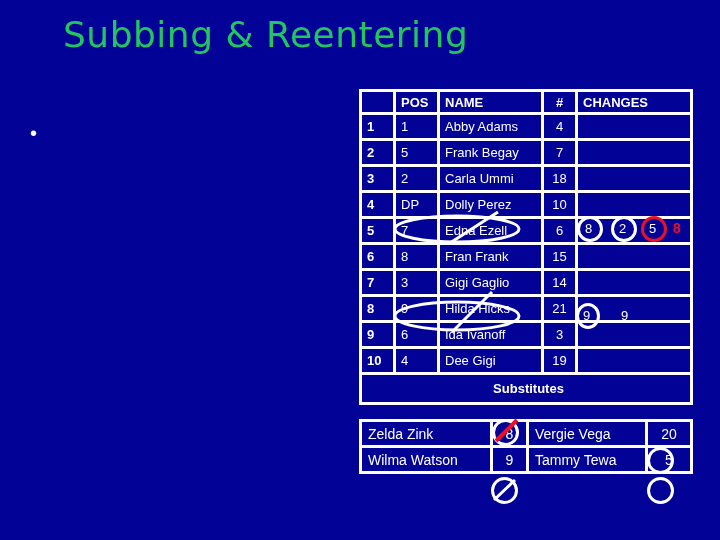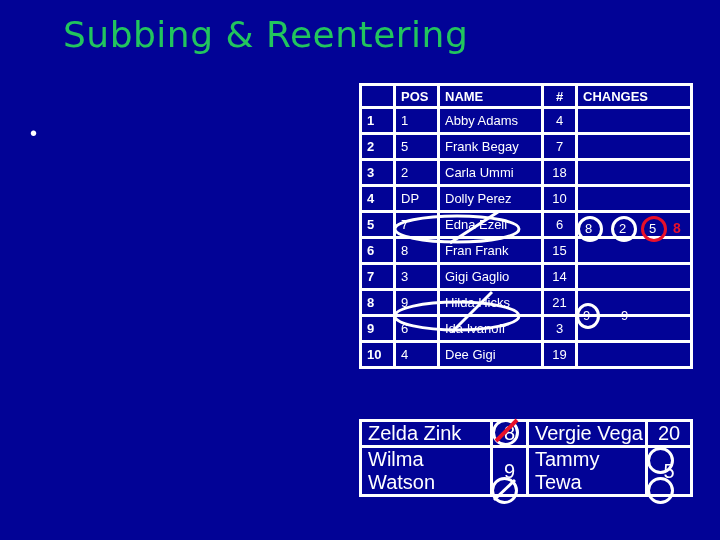--- a/index.html
+++ b/index.html
@@ -1,30 +1,30 @@
 <!DOCTYPE html>
 <html><head>
   <meta charset="utf-8">
   <style>
     html, body { margin:0; padding:0; }
     body { width:720px; height:540px; background:#020396; position:relative; overflow:hidden; font-family:"Liberation Sans", sans-serif; }
     .title { position:absolute; left:46px; top:14px; color:#22c55e; font-family:"DejaVu Sans", sans-serif; font-size:36px; letter-spacing:0.5px;margin-left:17px; }
     .bullet { position:absolute; left:30px; top:118px; width:300px; color:#ffffff; font-size:26px; line-height:30px; }
     .bullet .dot { position:absolute; left:0; top:0; font-size:20px; }
     .bullet .text { margin-left:30px; display:block; }
-    .grid { position:absolute; left:359px; top:83px; width:330px; }
+    .grid { position:absolute; left:359px; top:89px; width:330px; }
     table { border-collapse:collapse; }
     table.main { width:331px; table-layout:fixed; }
     table.main td { border:3px solid #ffffff; height:23px; color:#fff; font-size:13px; padding:0 0 0 5px; vertical-align:middle; }
     table.main td.c { text-align:center; padding:0; }
     table.main .hdr td { font-weight:bold; height:20px; }
     table.main td.num { font-weight:bold; }
     table.main tr.sub-hdr td { text-align:center; font-weight:bold; height:27px; }
     table.subs { width:331px; table-layout:fixed; position:absolute; left:359px; top:419px; }
-    table.subs td { border:3px solid #ffffff; height:23px; color:#fff; font-size:20px; padding:0 0 0 6px; }
+    table.subs td { border:3px solid #ffffff; height:23px; color:#fff; font-size:14px; padding:0 0 0 6px; }
     table.subs td.c { text-align:center; padding:0; }
     .ring { position:absolute; border:3px solid #fff; border-radius:50%; box-sizing:border-box; }
     .ring.red { border-color:#e8102a; }
     .mark { position:absolute; color:#fff; font-size:13px; }
     .mark.red { color:#e8102a; font-weight:bold; font-size:14px; }
     svg.overlay { position:absolute; left:0; top:0; pointer-events:none; }
   </style>
 </head>
 <body>
 
@@ -114,20 +114,23 @@
           <td class="c">3</td>
           <td></td>
         </tr>
     <tr>
           <td class="num">10</td>
           <td>4</td>
           <td>Dee Gigi</td>
           <td class="c">19</td>
           <td></td>
         </tr>
+    <tr class="sub-hdr">
+      <td colspan="5">Substitutes</td>
+    </tr>
   </tbody>
     </table>
 </div>
 
 <table class="subs">
   <colgroup>
       <col style="width:131px">
       <col style="width:36px">
       <col style="width:119px">
       <col style="width:45px">

